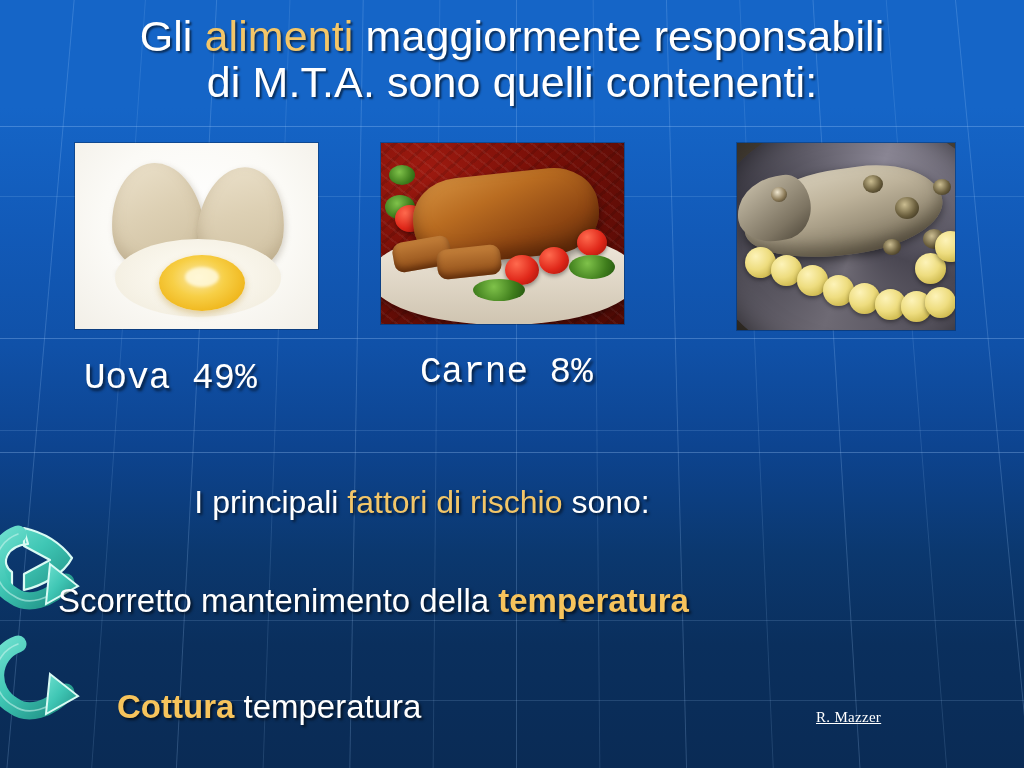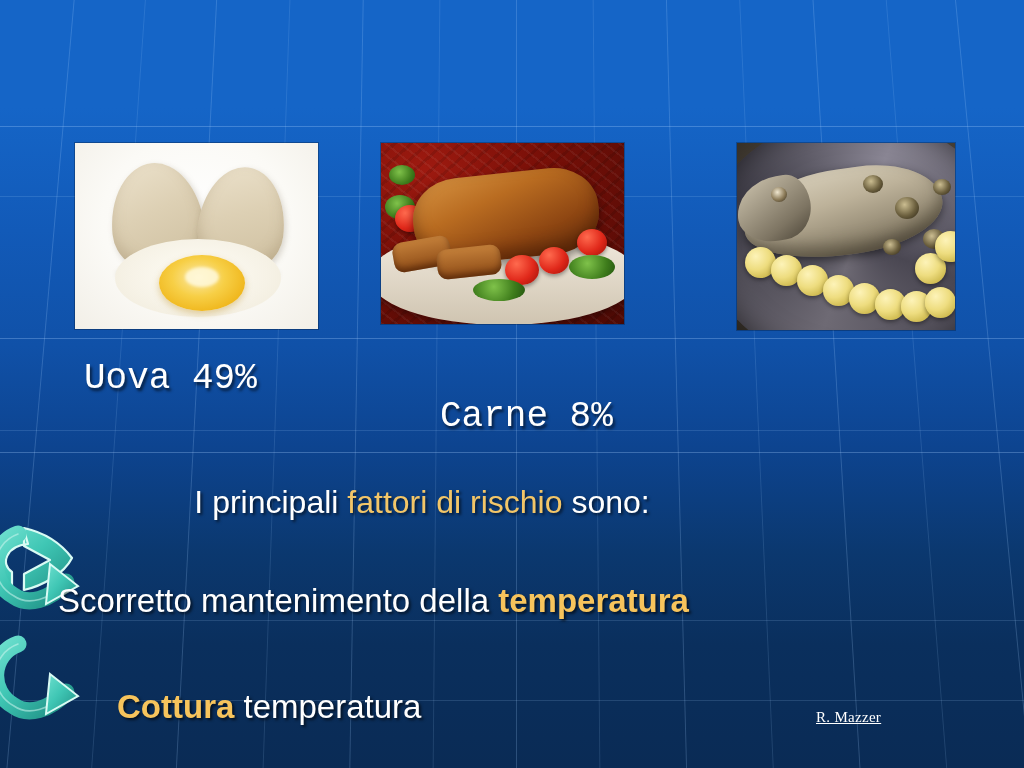--- a/index.html
+++ b/index.html
@@ -188,21 +188,21 @@
   
   .caption {
     position:absolute;
     font-family:Liberation Mono, monospace;
     font-size:36px;
     color:#ffffff;
     text-shadow: 2px 3px 3px rgba(0,0,0,0.6);
     white-space:nowrap;
   }
   #caption-eggs { left:84px;  top:358px; }
-  #caption-meat { left:440px; top:352px;margin-top:44px; }
+  #caption-meat { left:420px; top:352px; }
   #caption-fish { left:745px; top:364px; }
 
   
   #risk-heading {
     position:absolute; left:0; top:484px; width:844px;
     text-align:center;
     font-size:32px; color:#ffffff;
     text-shadow: 2px 2px 3px rgba(0,0,0,0.6);
     white-space:nowrap;
   }
@@ -260,20 +260,24 @@
     <div class="meridian m2" style="left:436px; transform:rotate(0.5deg);"></div>
     <div class="meridian" style="left:516px; transform:rotate(0deg);"></div>
     <div class="meridian m2" style="left:596px; transform:rotate(-0.5deg);"></div>
     <div class="meridian" style="left:676px; transform:rotate(-1.5deg);"></div>
     <div class="meridian m2" style="left:756px; transform:rotate(-2.5deg);"></div>
     <div class="meridian" style="left:836px; transform:rotate(-3.5deg);"></div>
     <div class="meridian m2" style="left:916px; transform:rotate(-4.5deg);"></div>
     <div class="meridian" style="left:992px; transform:rotate(-5.5deg);"></div>
   </div>
 
+  <div id="title-block">
+    <div class="title-line"><span>Gli </span><span class="gold">alimenti</span><span> maggiormente responsabili</span></div>
+    <div class="title-line">di M.T.A. sono quelli contenenti:</div>
+  </div>
 
   <div class="photo" id="photo-eggs">
     <div class="egg-scene">
       <div class="shell left">
           <div class="shell-rim"></div>
         </div>
       <div class="shell right">
           <div class="shell-rim"></div>
         </div>
       <div class="egg-white"></div>

